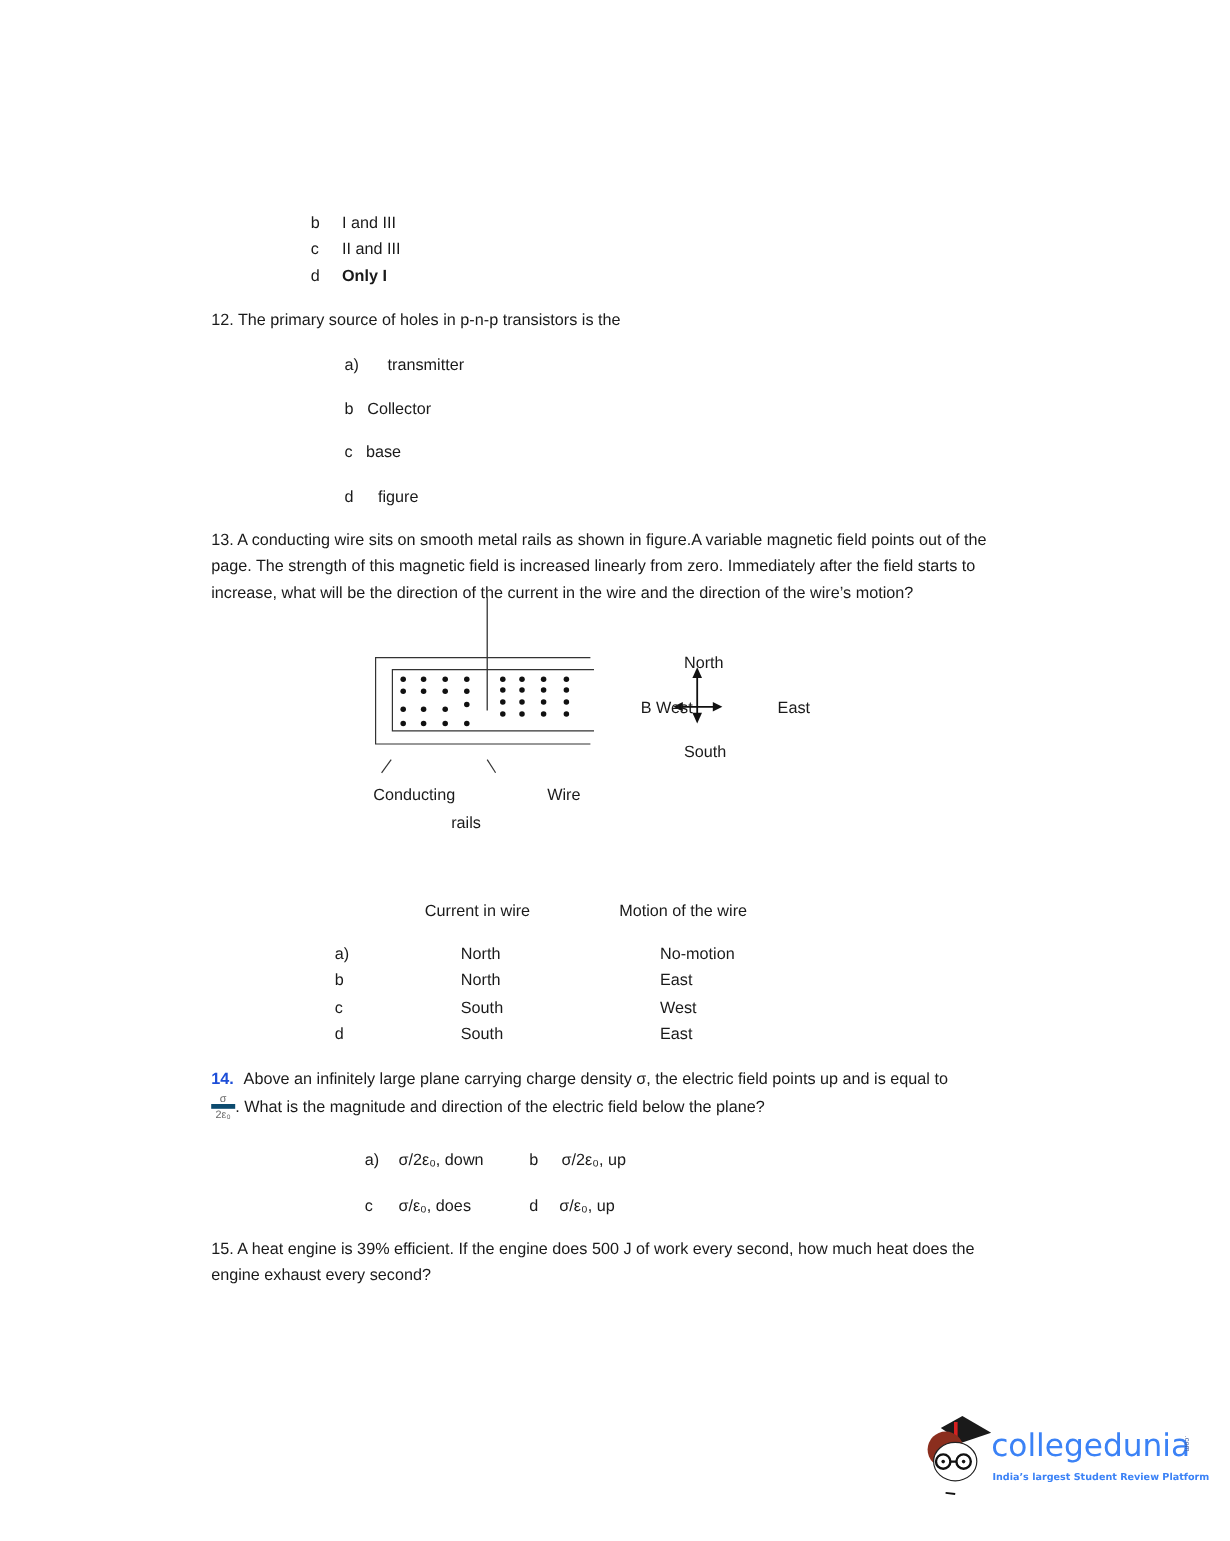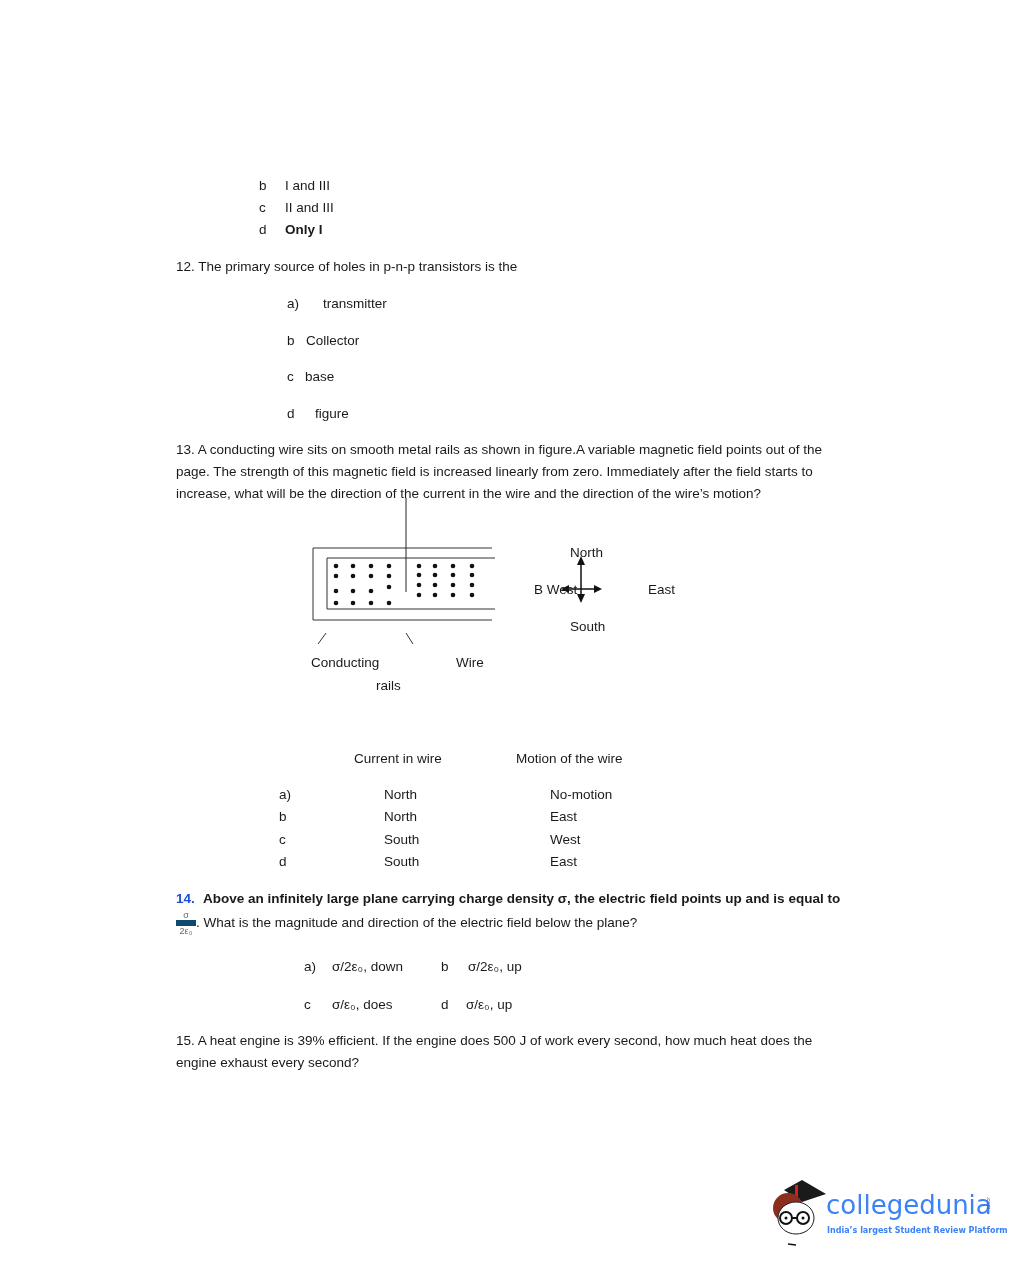--- a/index.html
+++ b/index.html
@@ -125,24 +125,24 @@
     <div>
       <span class="abs" style="left:279px;top:855px;">d</span>
       <span class="abs" style="left:384px;top:855px;">South</span>
       <span class="abs" style="left:550px;top:855px;">East</span>
     </div>
   </div>
 </div>
 
 <div>
   <span class="abs" style="left:176px;top:892px;font-weight:bold;color:#1d4ed8;">14.</span>
-  <span class="abs" style="left:203px;top:892px;font-weight:bold;">Above an infinitely large plane carrying charge density σ, the electric field points up and is equal to</span>
+  <span class="abs" style="left:203px;top:892px;">Above an infinitely large plane carrying charge density σ, the electric field points up and is equal to</span>
   <div class="abs" style="left:176px;top:910px;width:20px;text-align:center;font-size:9px;color:#666;">
     <div style="line-height:10px;">σ</div>
-    <div style="border-top:6px solid #0c4a6e;line-height:11px;">2ε₀</div>
+    <div style="border-top:4px solid #0c4a6e;line-height:11px;">2ε₀</div>
   </div>
   <span class="abs" style="left:196px;top:916px;">. What is the magnitude and direction of the electric field below the plane?</span>
 
   <span class="abs" style="left:304px;top:960px;">a)</span>
   <span class="abs" style="left:332px;top:960px;">σ/2ε₀, down</span>
   <span class="abs" style="left:441px;top:960px;">b</span>
   <span class="abs" style="left:468px;top:960px;">σ/2ε₀, up</span>
   <span class="abs" style="left:304px;top:998px;">c</span>
   <span class="abs" style="left:332px;top:998px;">σ/ε₀, does</span>
   <span class="abs" style="left:441px;top:998px;">d</span>

